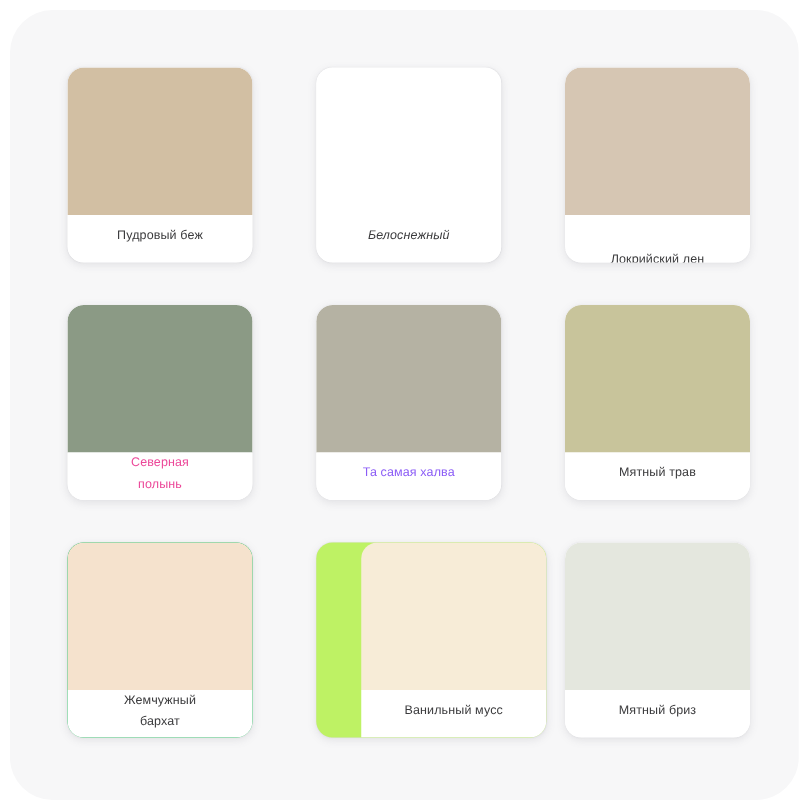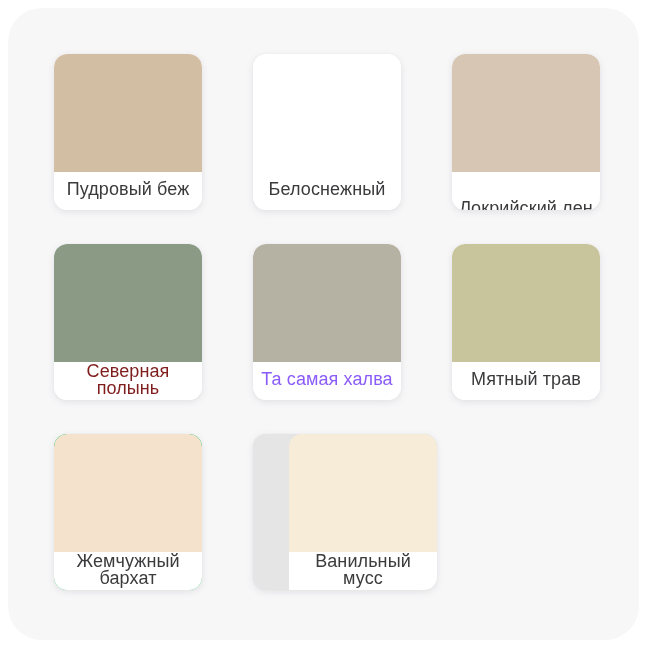--- a/index.html
+++ b/index.html
@@ -63,59 +63,59 @@
     flex: 1 1 auto;
     display: flex;
     align-items: center;
     justify-content: center;
     padding: 0 6px 3px 6px;
     box-sizing: border-box;
     background: #ffffff;
   }
 
   .swatch-label {
-    font-size: 18px;
+    font-size: 10px;
     line-height: 16.5px;
     color: #3b3b3d;
     text-align: center;
     letter-spacing: 0.1px;
     white-space: pre-line;
   }
 </style>
 </head>
 <body style="background: rgb(255, 255, 255);">
 
 <div id="palette-panel" style="background: rgb(247, 247, 248);">
   <div id="swatch-grid">
 
     <div class="swatch-card" style="background: rgb(255, 255, 255);">
       <div class="swatch-color" style="background: rgb(210, 191, 163);"></div>
       <div class="swatch-label-strip">
         <span class="swatch-label" style="color: rgb(59, 59, 61);">Пудровый беж</span>
       </div>
     </div>
 
-    <div class="swatch-card" style="background: rgb(255, 255, 255);">
+    <div class="swatch-card" style="background: rgb(255, 255, 255); font-style: italic;">
       <div class="swatch-color" style="background: rgb(255, 255, 255);"></div>
       <div class="swatch-label-strip">
         <span class="swatch-label" style="color: rgb(59, 59, 61);">Белоснежный</span>
       </div>
     </div>
 
     <div class="swatch-card" style="background: rgb(255, 255, 255); gap: 28px;">
       <div class="swatch-color" style="background: rgb(214, 198, 179);"></div>
       <div class="swatch-label-strip">
         <span class="swatch-label" style="color: rgb(59, 59, 61);">Локрийский лен</span>
       </div>
     </div>
 
     <div class="swatch-card" style="background: rgb(255, 255, 255);">
       <div class="swatch-color" style="background: rgb(139, 154, 133);"></div>
       <div class="swatch-label-strip">
-        <span class="swatch-label" style="color: #7f1d1d;">Северная
+        <span class="swatch-label" style="color: #ec4899;">Северная
 полынь</span>
       </div>
     </div>
 
     <div class="swatch-card" style="background: rgb(255, 255, 255);">
       <div class="swatch-color" style="background: rgb(181, 178, 163);"></div>
       <div class="swatch-label-strip">
         <span class="swatch-label" style="color: #8b5cf6;">Та самая халва</span>
       </div>
     </div>
@@ -128,22 +128,28 @@
     </div>
 
     <div class="swatch-card" style="background: #22c55e;">
       <div class="swatch-color" style="background: rgb(245, 226, 205);"></div>
       <div class="swatch-label-strip">
         <span class="swatch-label" style="color: rgb(59, 59, 61);">Жемчужный
 бархат</span>
       </div>
     </div>
 
-    <div class="swatch-card" style="background: #e5e5e5; padding-left: 36px;">
+    <div class="swatch-card" style="background: #bef264; padding-left: 36px;">
       <div class="swatch-color" style="background: rgb(247, 236, 215);"></div>
       <div class="swatch-label-strip">
         <span class="swatch-label" style="color: rgb(59, 59, 61);">Ванильный мусс</span>
       </div>
     </div>
 
+    <div class="swatch-card" style="background: rgb(255, 255, 255);">
+      <div class="swatch-color" style="background: rgb(228, 231, 222);"></div>
+      <div class="swatch-label-strip">
+        <span class="swatch-label" style="color: rgb(59, 59, 61);">Мятный бриз</span>
+      </div>
+    </div>
 
   </div>
 </div>
 
 </body></html>

